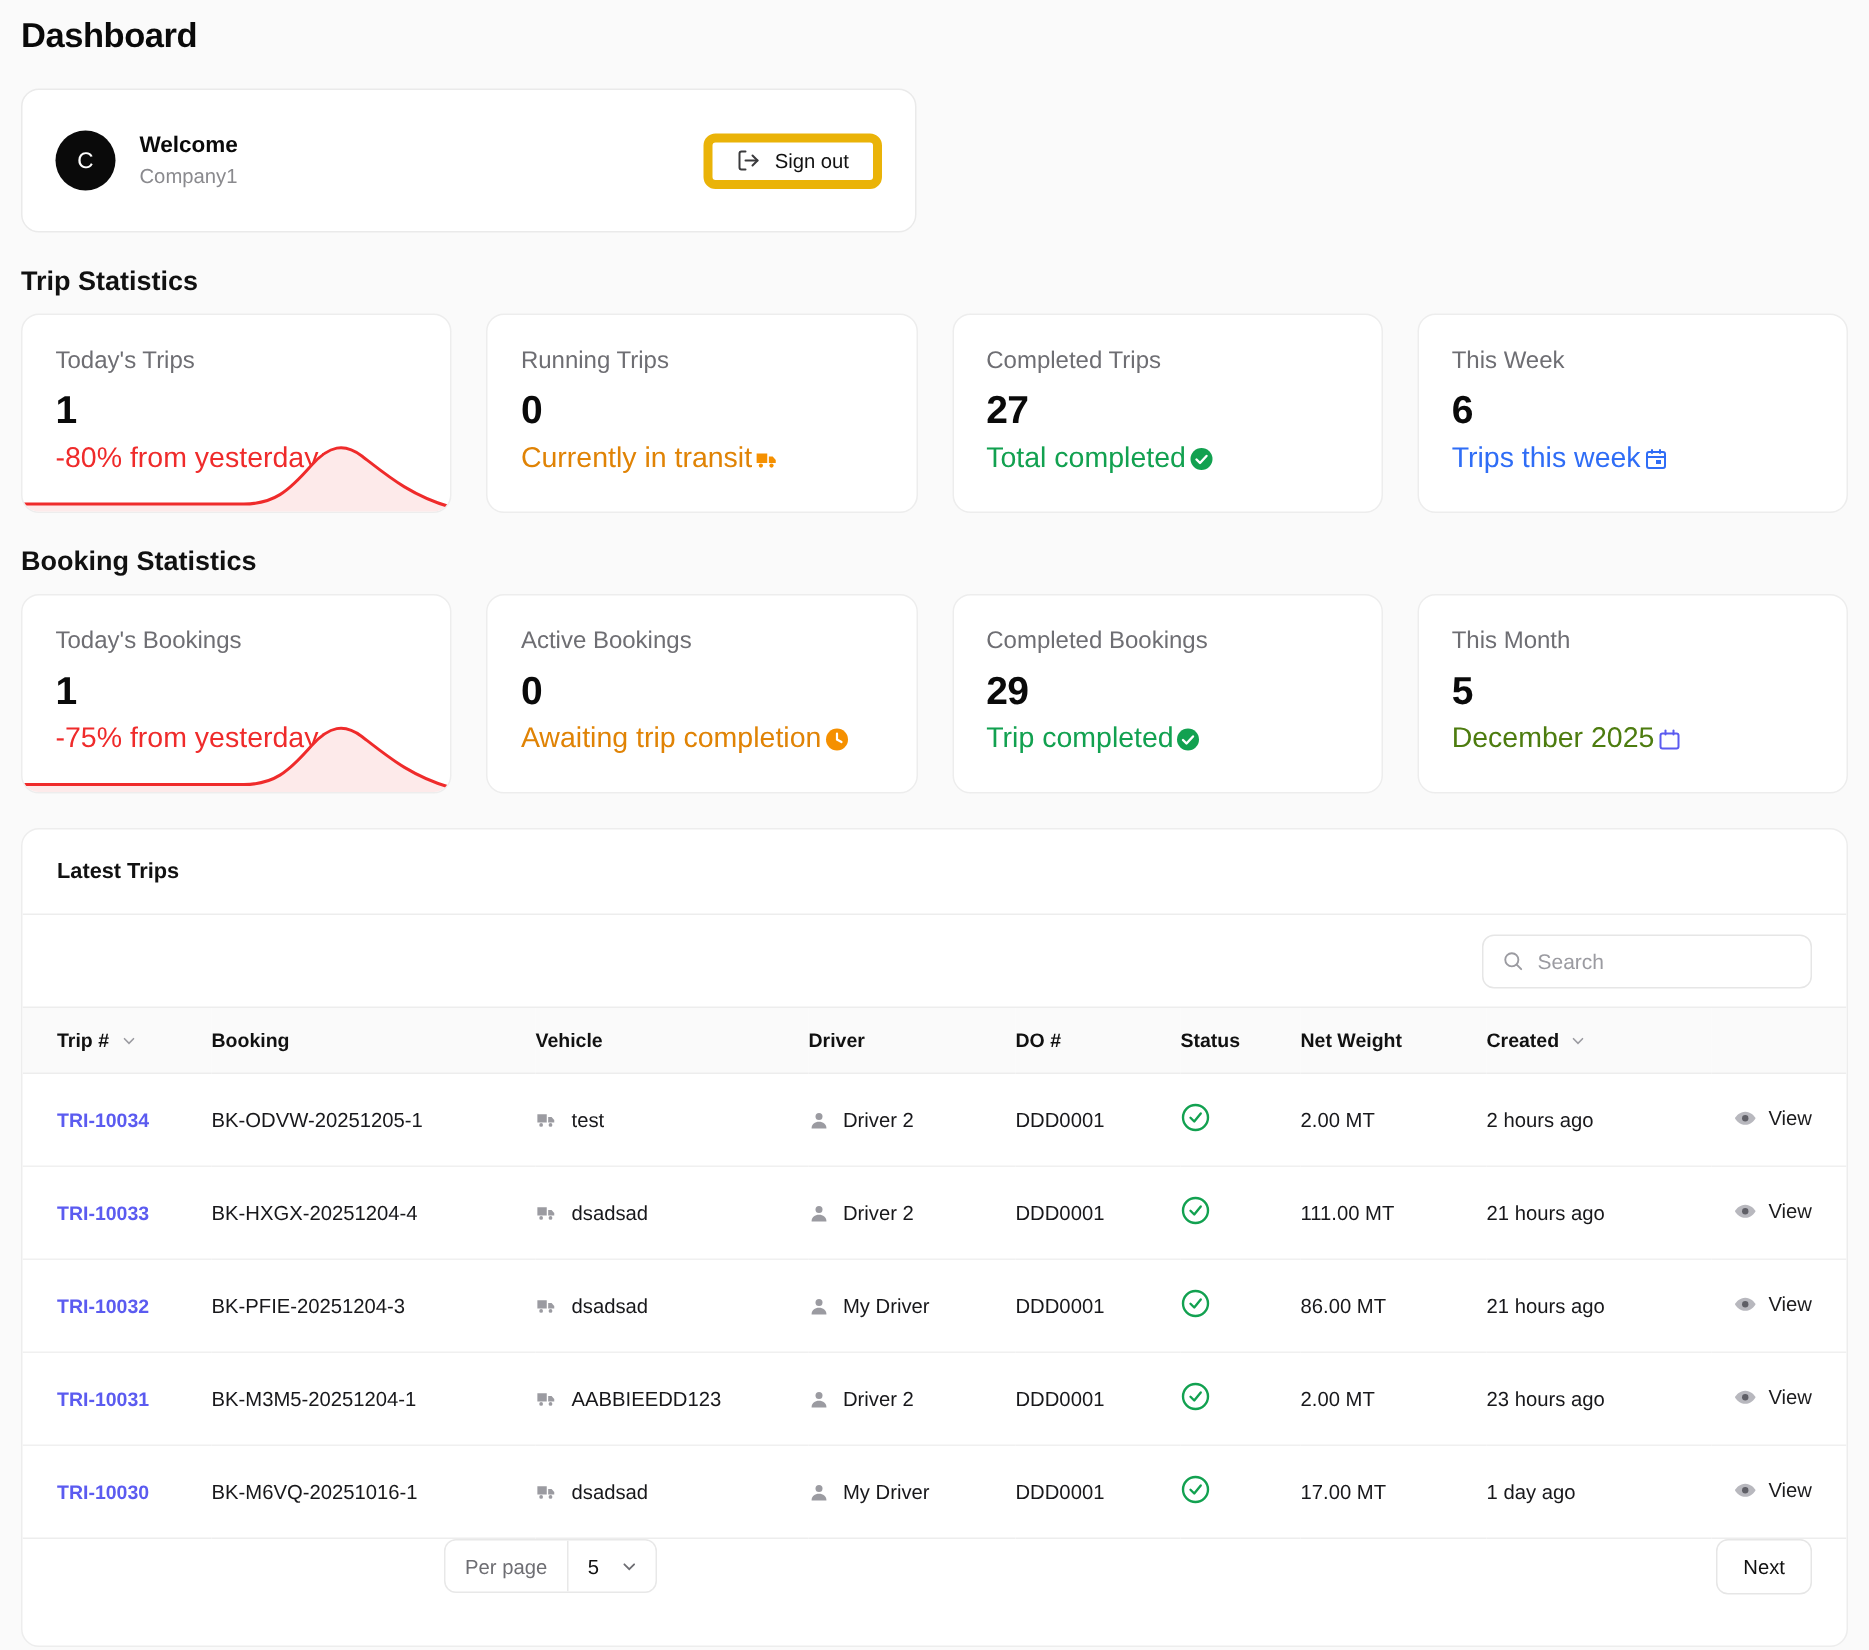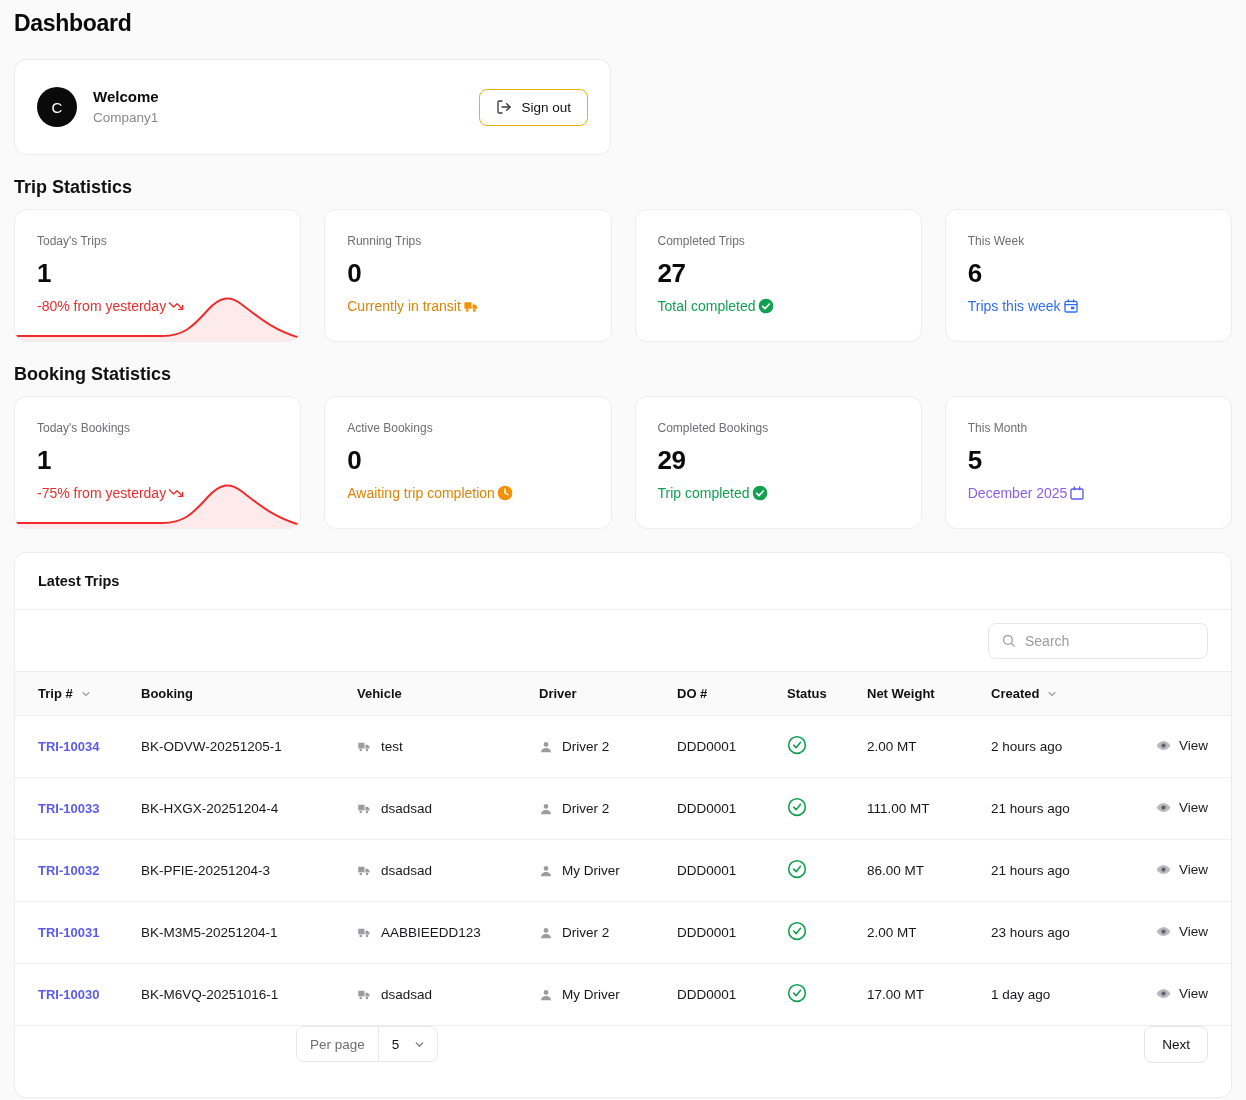--- a/index.html
+++ b/index.html
@@ -54,21 +54,21 @@
   .welcome-text .w-title {
     font-size: 15px; font-weight: bold; color: #0a0a0a; line-height: 20px;
   }
   .welcome-text .w-sub {
     font-size: 13.5px; color: #8a8a8e; line-height: 19px; margin-top: 1px;
   }
   .signout-btn {
     display: flex; align-items: center; gap: 9px;
     height: 37px; padding: 0 16px;
     background: #ffffff;
-    border: 1px solid #eab308;
+    border: 6px solid #eab308;
     border-radius: 8px;
     font-size: 13.5px; color: #111; cursor: pointer;
     font-family: "Liberation Sans", sans-serif;
   }
 
   
   .section-heading {
     font-size: 18px; font-weight: bold; color: #111;
     margin-top: 22px; margin-bottom: 11px;
   }
@@ -82,35 +82,35 @@
   .stat-card {
     position: relative;
     background: #ffffff;
     border: 1px solid #ededed;
     border-radius: 12px;
     height: 133px;
     padding: 22px 22px 0 22px;
     overflow: hidden;
   }
   .stat-label {
-    font-size: 12px; color: #6e6e73; line-height: 18px;
+    font-size: 16px; color: #6e6e73; line-height: 18px;
   }
   .stat-value {
     font-size: 26px; font-weight: bold; color: #0a0a0a;
     line-height: 34px; margin-top: 6px; letter-spacing: -0.5px;
   }
   .stat-note {
-    font-size: 14px; line-height: 18px; margin-top: 7px;
+    font-size: 19px; line-height: 18px; margin-top: 7px;
     display: flex; align-items: center; gap: 2px;
   }
   .note-red    { color: #ef2b2b; }
   .note-orange { color: #e08305; }
   .note-green  { color: #12a150; }
   .note-blue   { color: #2f6df6; }
-  .note-indigo { color: #8b5cf6; }
+  .note-indigo { color: #4d7c0f; }
 
   .spark {
     position: absolute;
     left: 0; bottom: -1px;
     width: 100%; height: 62px;
     pointer-events: none;
   }
 
   
   .trips-card {

